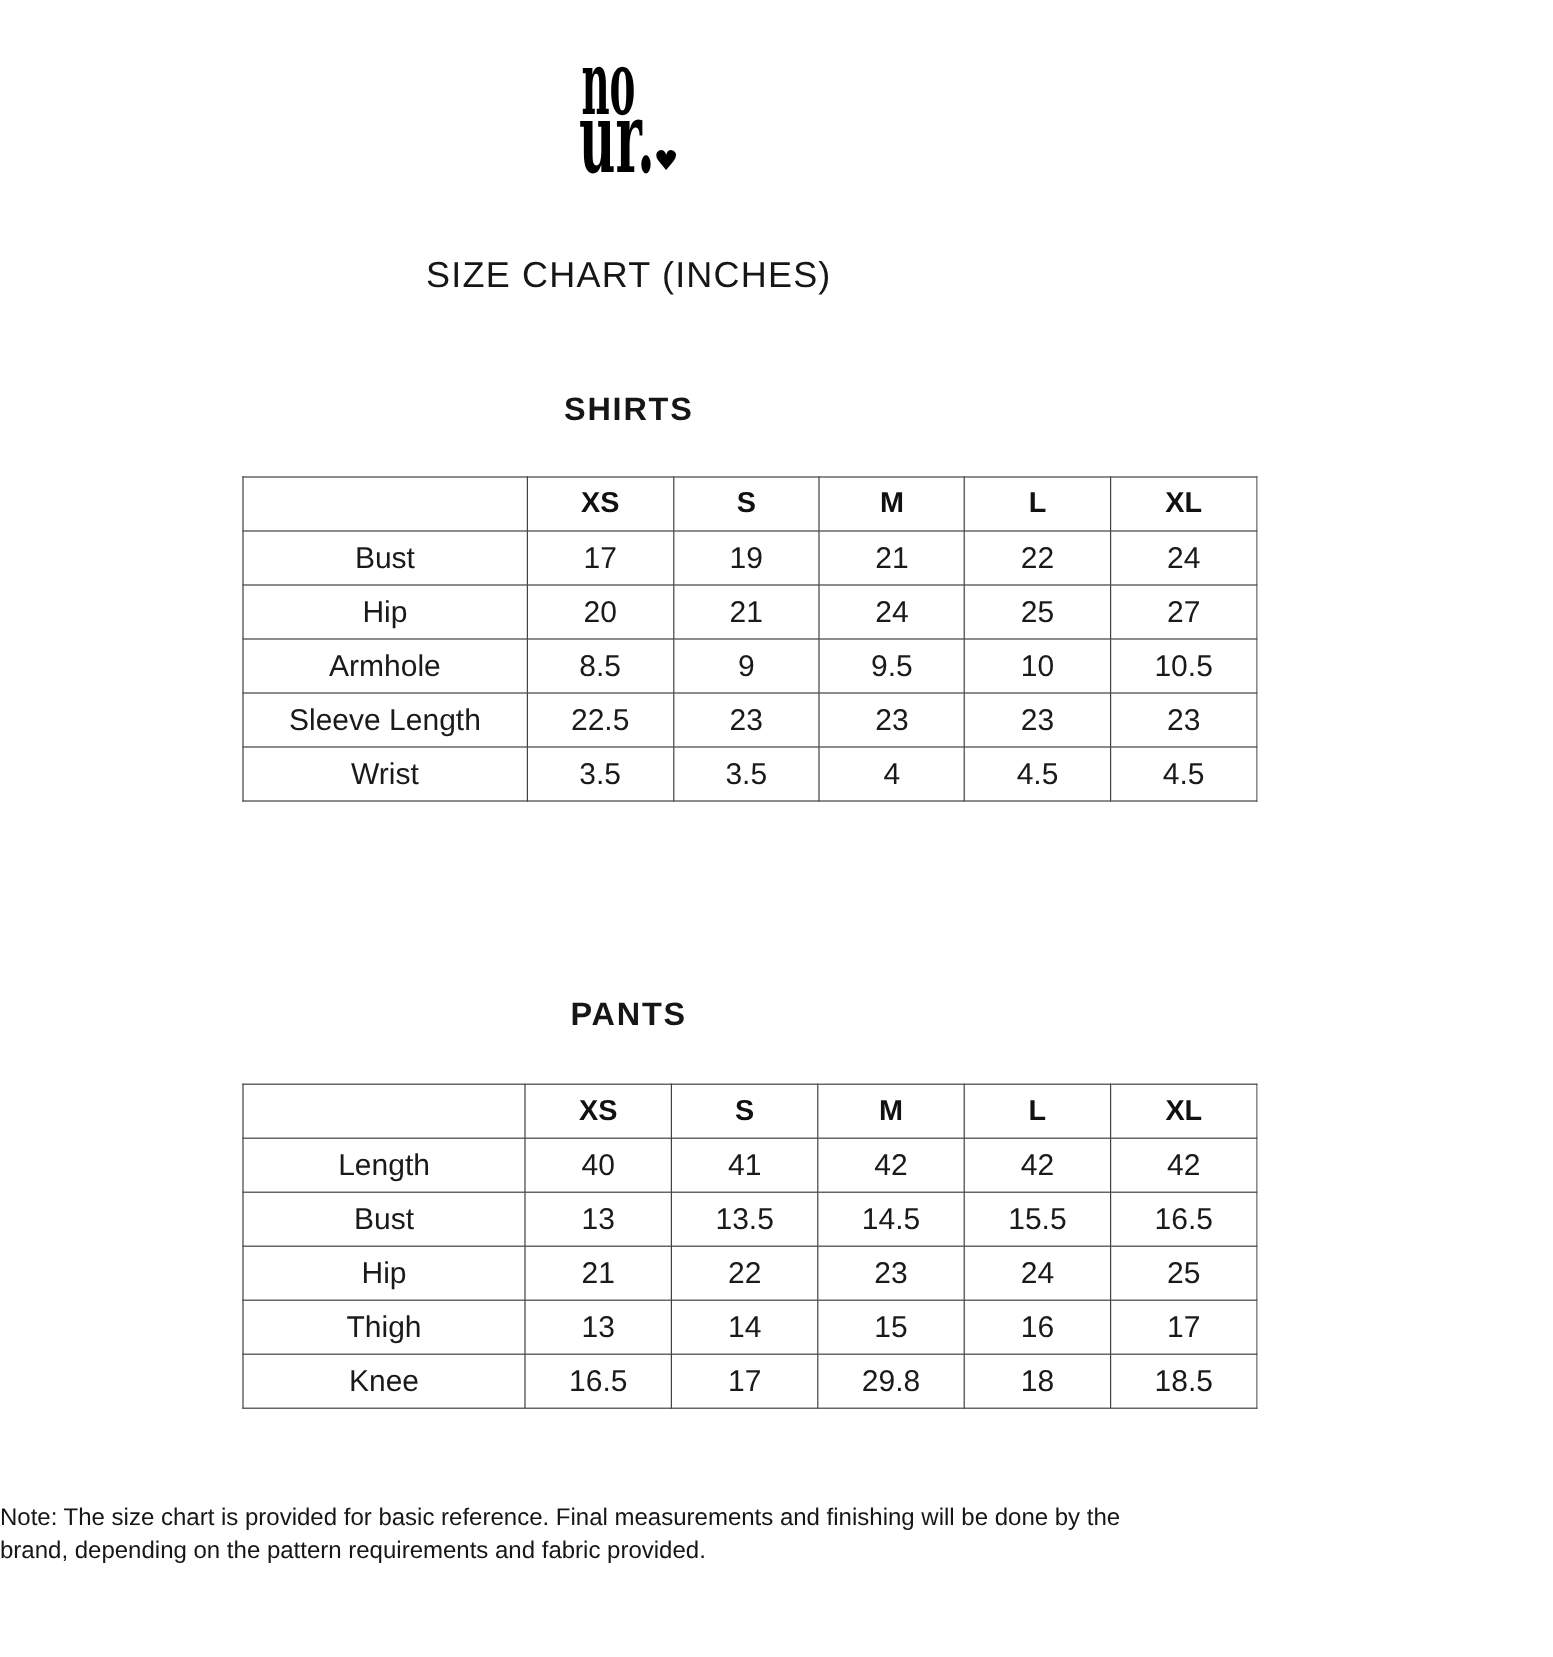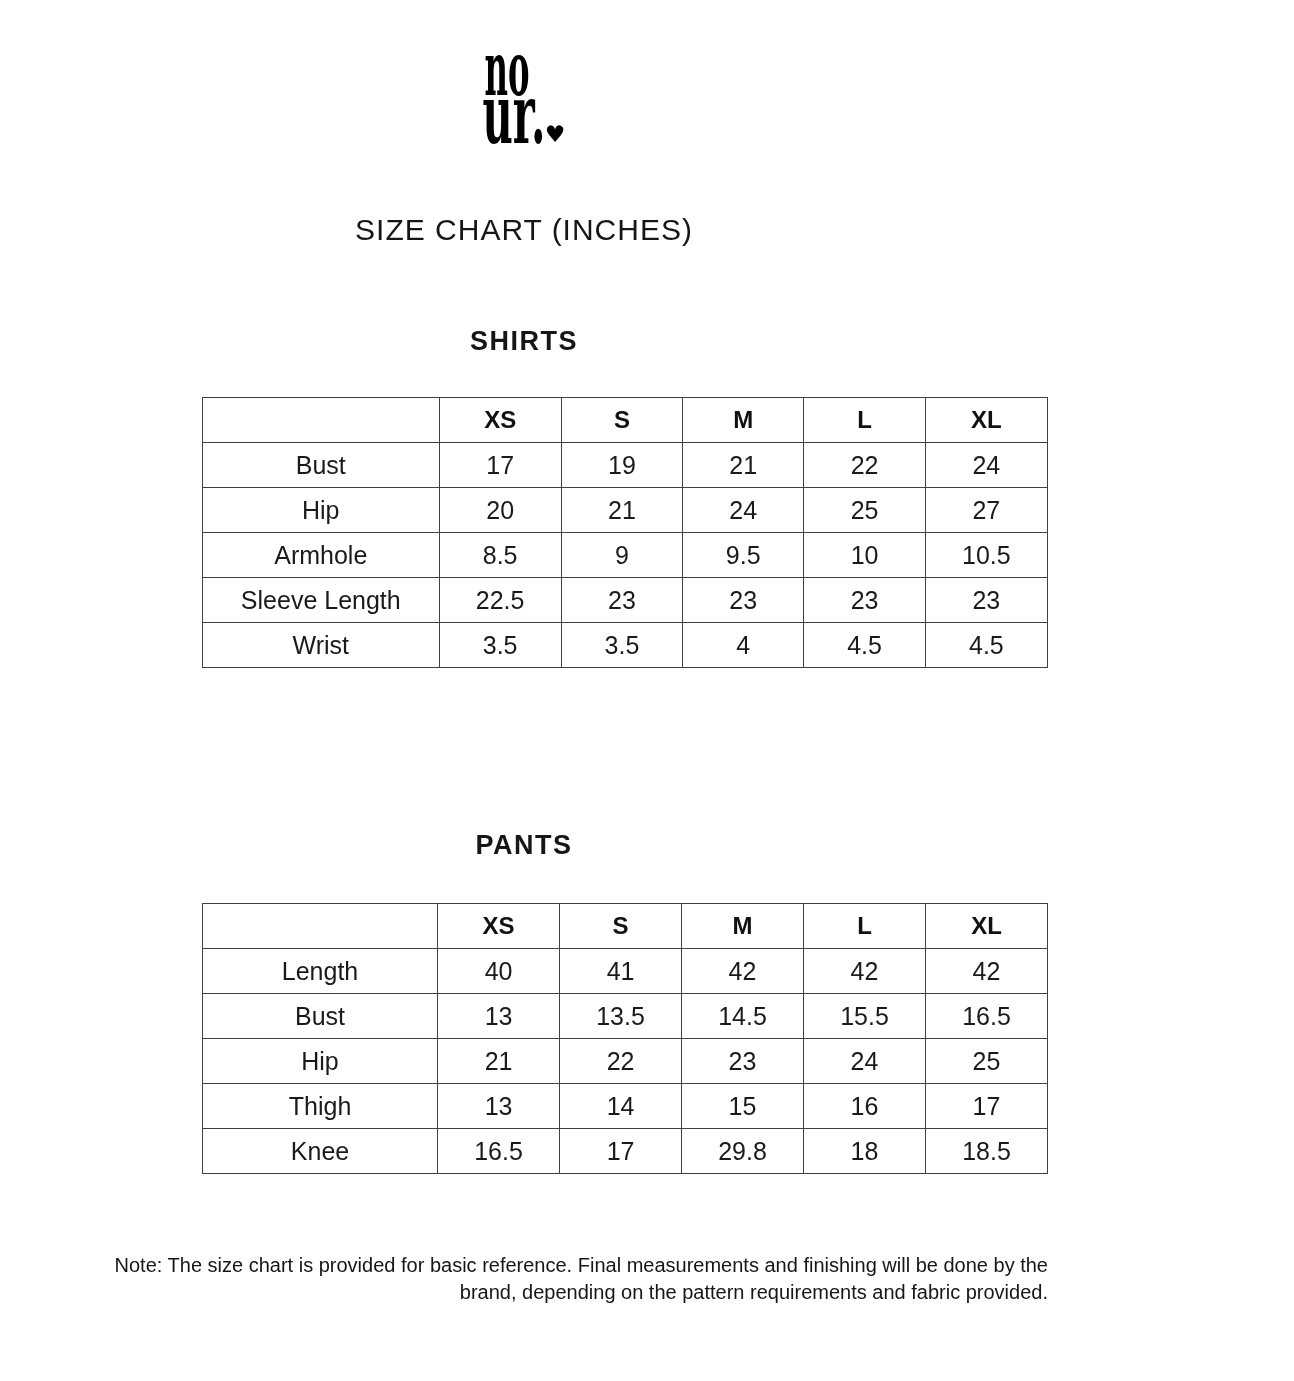--- a/index.html
+++ b/index.html
@@ -88,21 +88,21 @@
     color: #111111;
   }
 
   
   .note {
     position: absolute;
     top: 1252px;
     left: 0;
     width: 100%;
     margin: 0;
-    text-align: right;
+    text-align: left;
     font-size: 20px;
     line-height: 27px;
     color: #161616;
   }
 </style>
 </head>
 <body>
 
 <div class="page">
 

